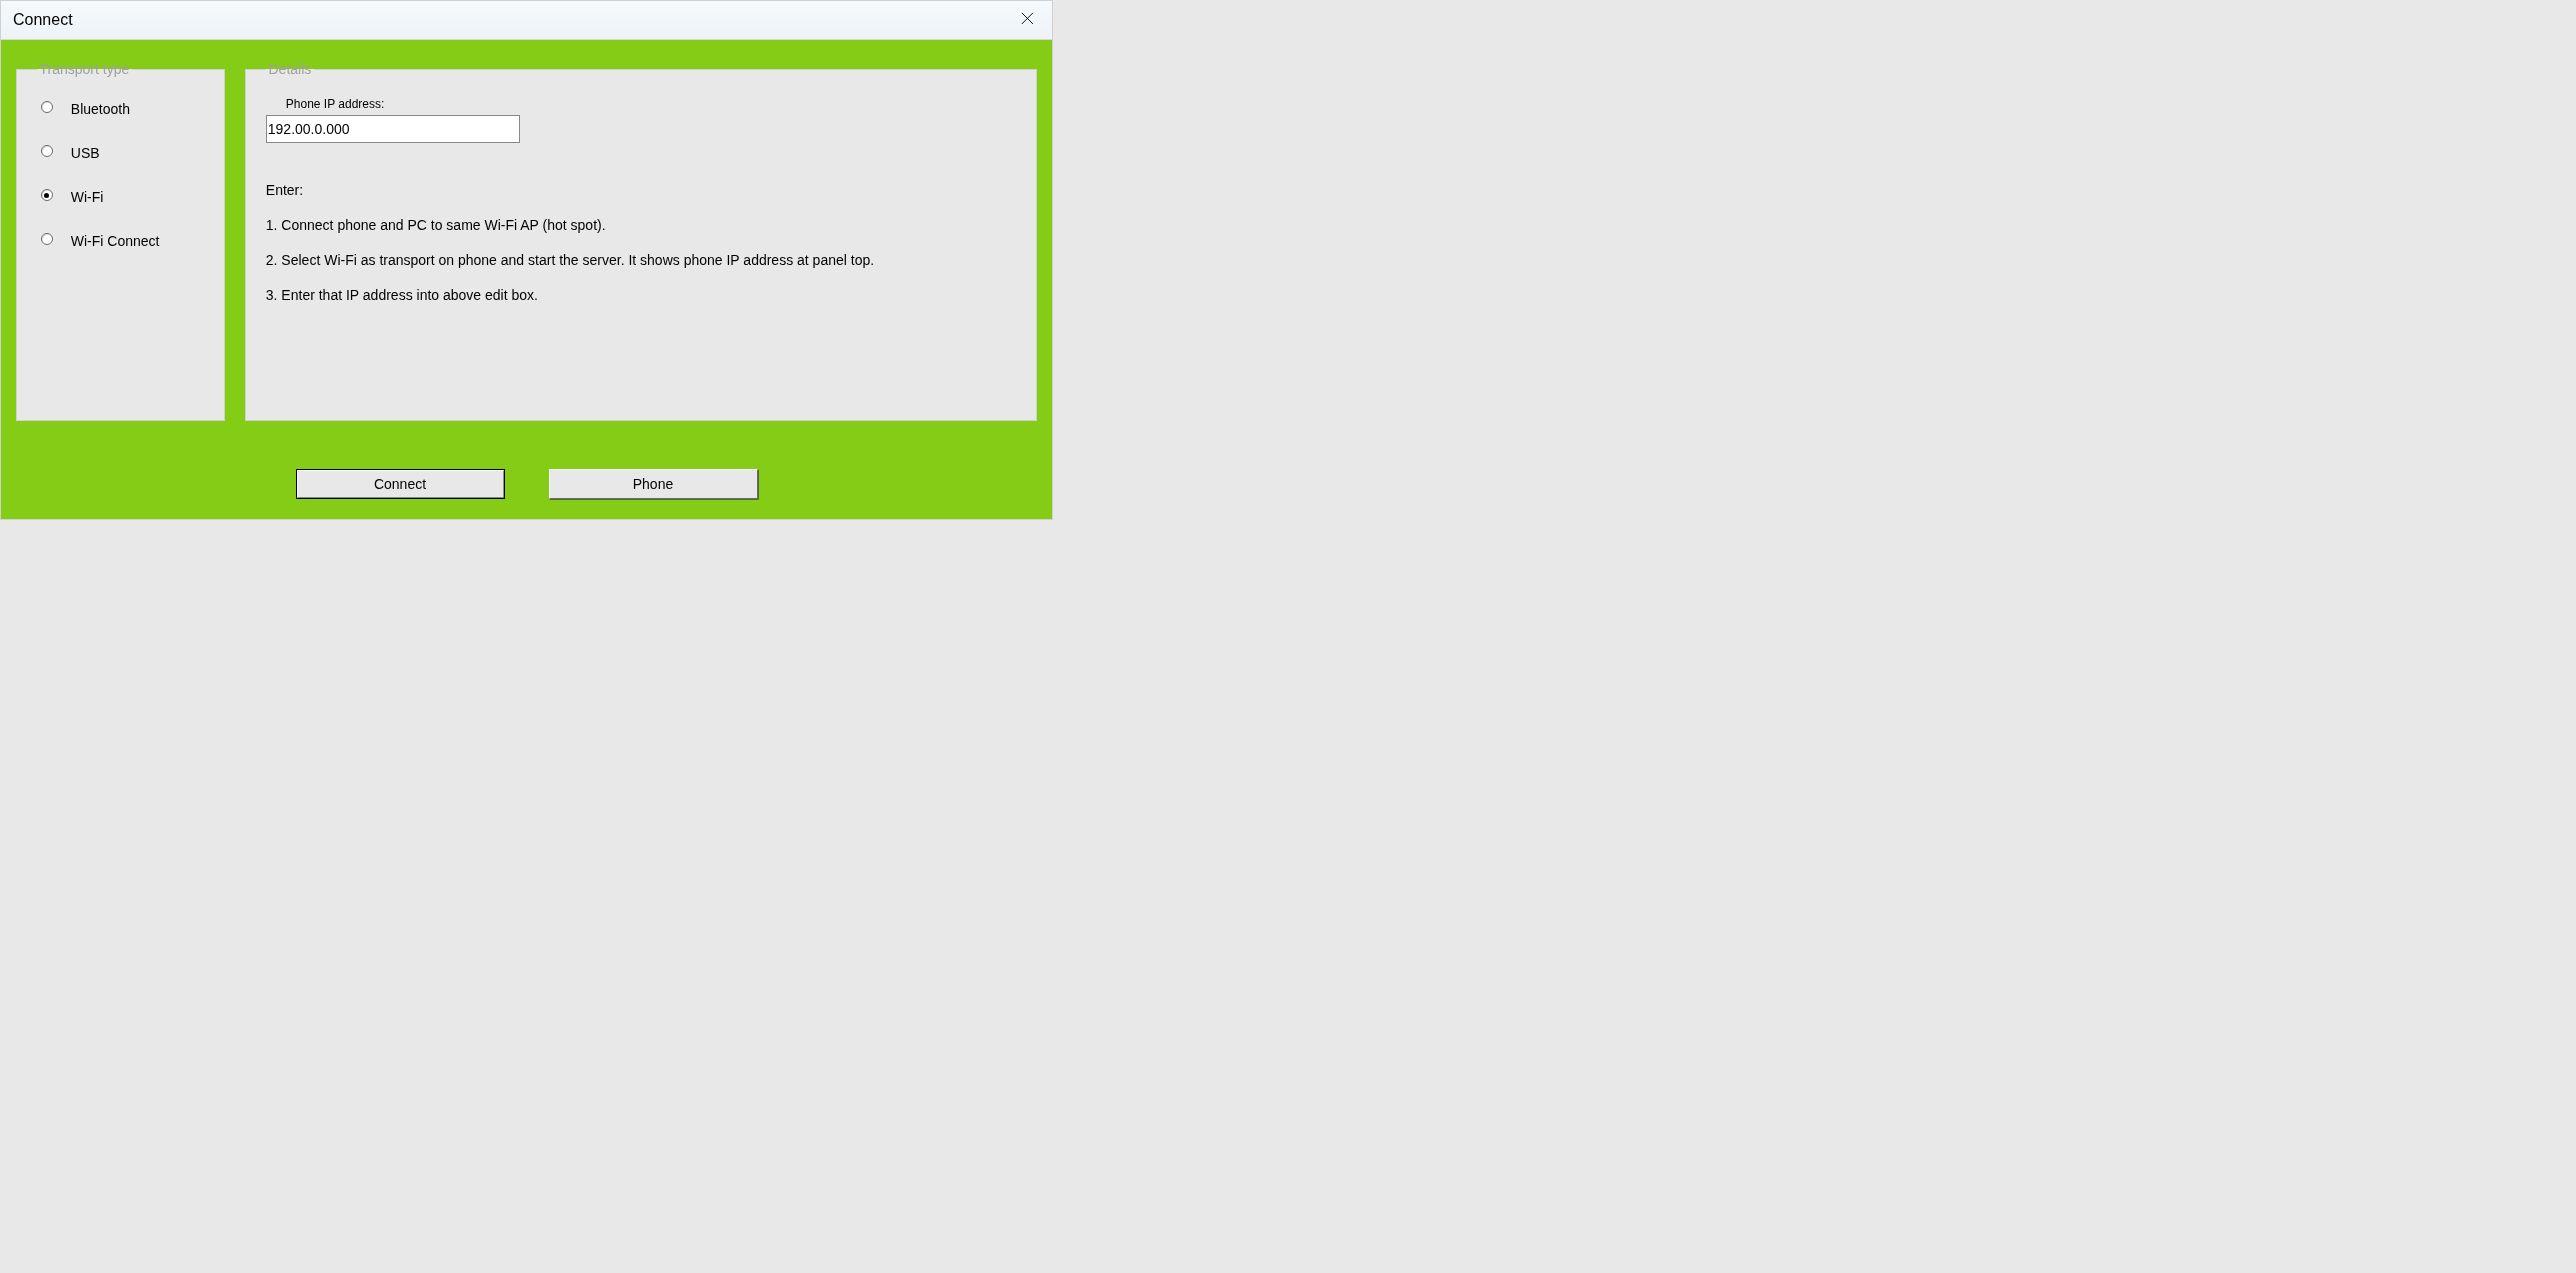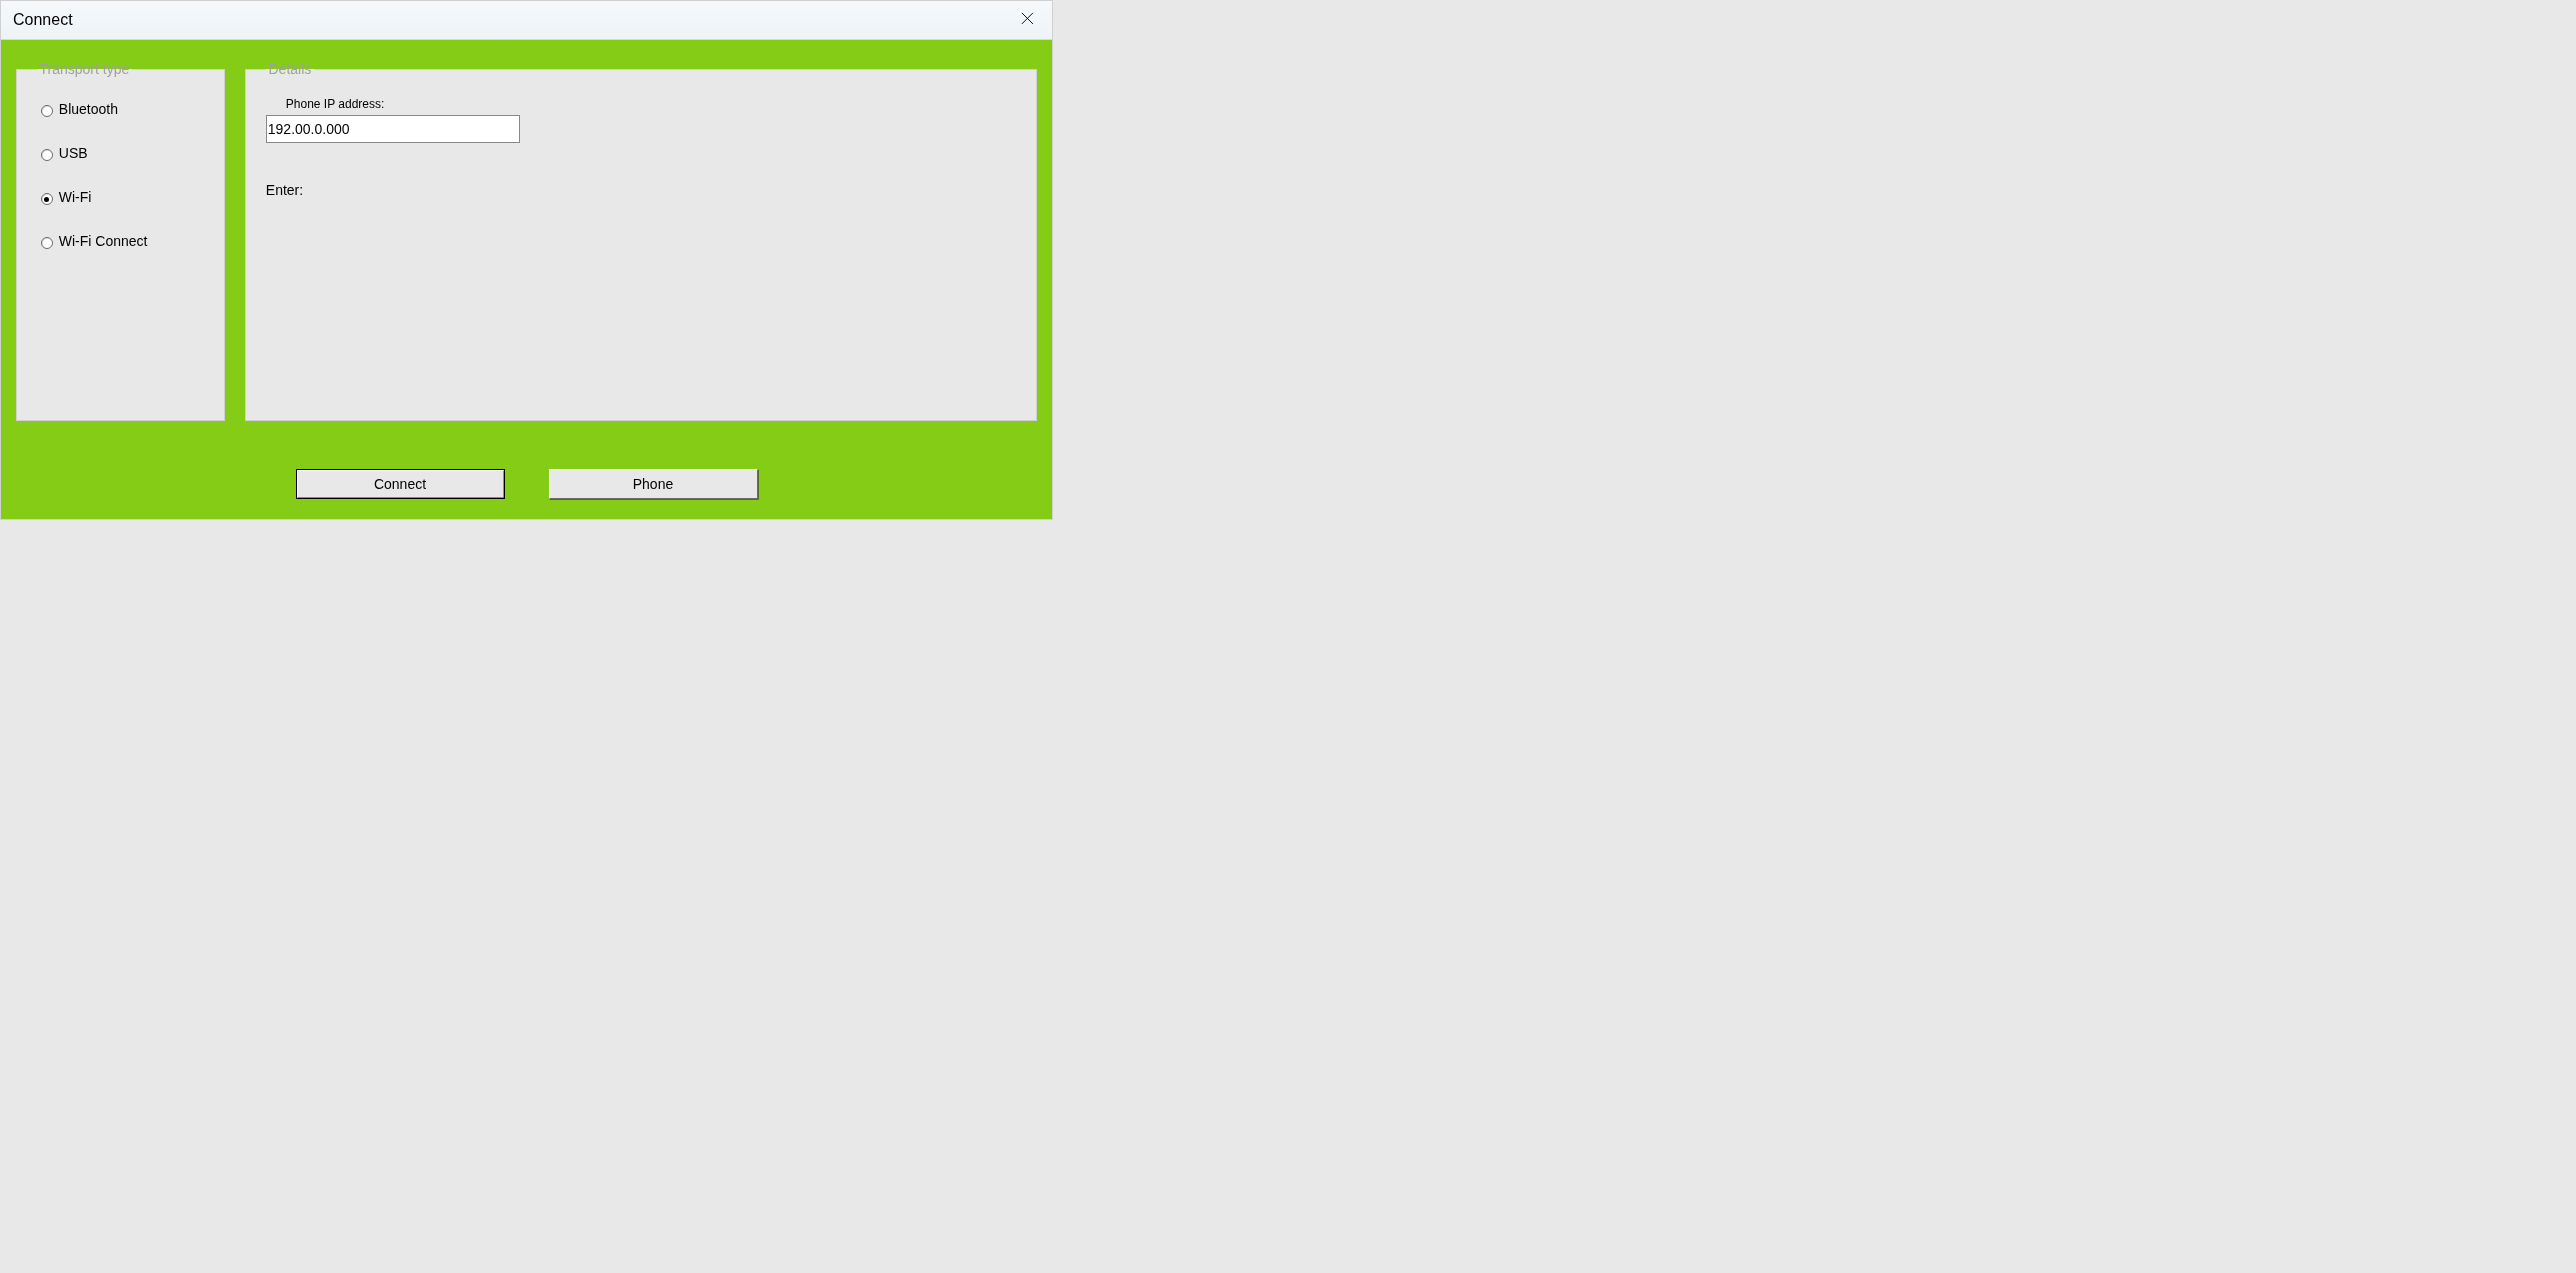--- a/index.html
+++ b/index.html
@@ -74,22 +74,22 @@
     height: 360px;
   }
   .radio-list {
     padding: 24px 0 0 24px;
     display: flex;
     flex-direction: column;
     gap: 28px;
   }
   .radio-row {
     display: flex;
-    align-items: flex-end;
-    gap: 6px;
+    align-items: flex-start;
+    gap: 18px;
     cursor: pointer;
   }
   .radio-dot {
     width: 12px;
     height: 12px;
     border-radius: 50%;
     border: 1px solid #6a6a6a;
     background: #fff;
     display: flex;
     align-items: center;
@@ -213,20 +213,25 @@
     </fieldset>
 
     <fieldset class="groupbox gb-details">
       <legend>Details</legend>
       <div class="details-inner">
 
         <div class="ip-label">Phone IP address:</div>
         <input class="ip-input" type="text" value="192.00.0.000" style="">
 
         <div class="tips-header">Enter:</div>
+        <div class="tips-list">
+          <div class="tip-line">1. Connect phone and PC to same Wi-Fi AP (hot spot).</div>
+          <div class="tip-line">2. Select Wi-Fi as transport on phone and start the server. It shows phone IP address at panel top.</div>
+          <div class="tip-line">3. Enter that IP address into above edit box.</div>
+        </div>
 
       </div>
     </fieldset>
 
   </div>
 
   <div class="button-row">
     <button class="btn default">Connect</button>
     <button class="btn">Phone</button>
   </div>

